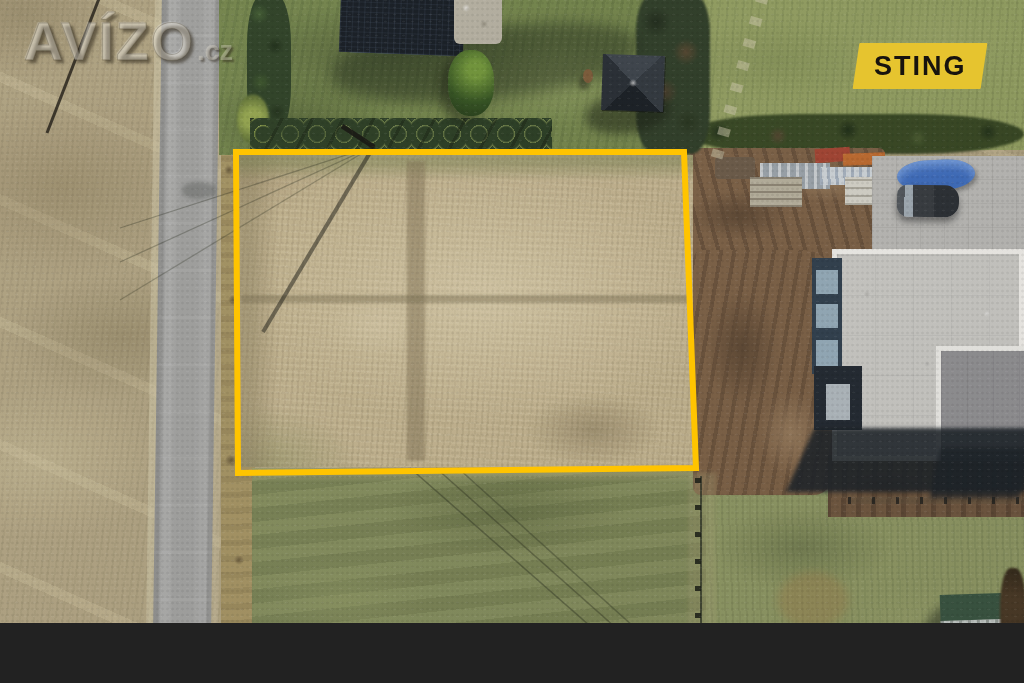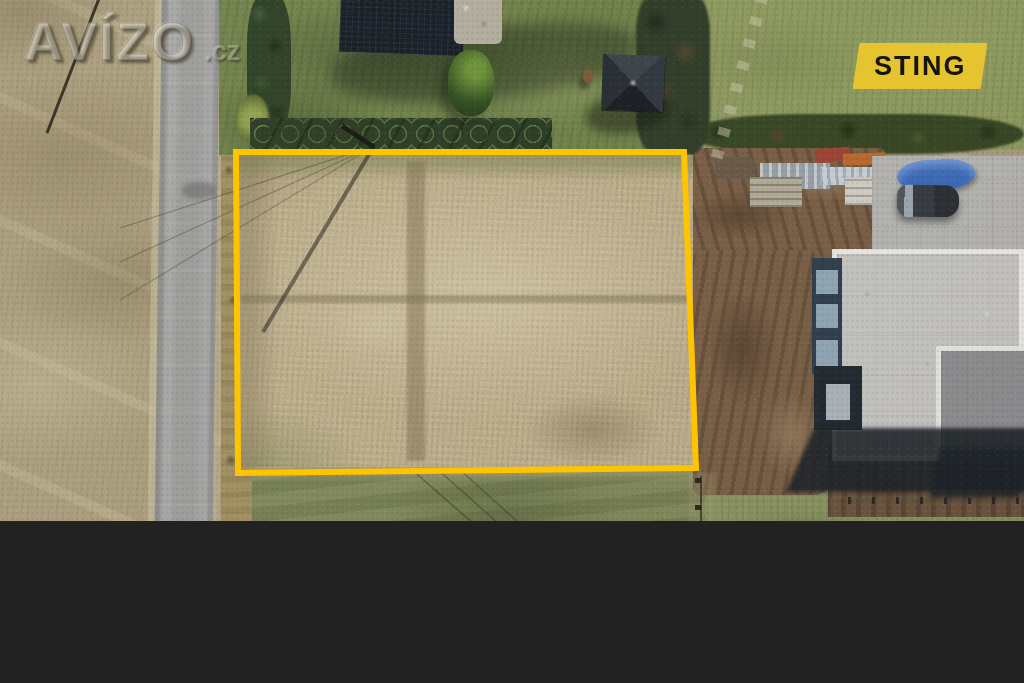--- a/index.html
+++ b/index.html
@@ -1,17 +1,17 @@
 <!DOCTYPE html>
 <html><head>
 <meta charset="utf-8">
 <style>
   html,body{margin:0;padding:0;background:#222;}
   #photo{
-    position:relative;width:1024px;height:521px;overflow:hidden;
+    position:relative;width:1024px;height:623px;overflow:hidden;
     font-family:"Liberation Sans",sans-serif;
     background-color:#ac9f7e;
     background-image:
       radial-gradient(ellipse 220px 130px at 6% 30%, rgba(138,123,90,.5), transparent 70%),
       radial-gradient(ellipse 180px 110px at 4% 74%, rgba(202,190,154,.45), transparent 70%),
       radial-gradient(ellipse 170px 90px at 12% 54%, rgba(124,111,79,.38), transparent 70%),
       radial-gradient(ellipse 150px 100px at 2% 2%, rgba(120,108,76,.4), transparent 70%),
       repeating-linear-gradient(24deg, transparent 0 46px, rgba(210,198,162,.28) 46px 56px, transparent 56px 112px),
       repeating-linear-gradient(98deg, rgba(90,80,55,.08) 0 2px, transparent 2px 7px);
   }
@@ -214,21 +214,21 @@
       radial-gradient(rgba(255,255,255,.07) 1px, transparent 1.4px);
     background-size:auto, 5px 6px, 9px 7px;background-position:0 0, 0 0, 3px 4px;}
   .annot{left:0;top:0;pointer-events:none;}
   .annot polygon{fill:none;stroke:#ffc400;stroke-width:6;}
   
   .watermark{left:24px;top:14px;display:flex;align-items:baseline;pointer-events:none;}
   .wm-brand{font-weight:900;font-size:54px;line-height:1;letter-spacing:2px;
     color:rgba(225,220,205,.34);
     text-shadow:3px 3px 3px rgba(45,38,25,.55), -1px -1px 1px rgba(255,255,255,.28);
     -webkit-text-stroke:1px rgba(70,62,45,.3);}
-  .wm-suffix{font-weight:800;font-size:27px;line-height:1;margin-left:9px;
+  .wm-suffix{font-weight:800;font-size:27px;line-height:1;margin-left:2px;
     color:rgba(225,220,205,.36);
     text-shadow:2px 2px 2px rgba(45,38,25,.5);text-align:right;}
   .sting-badge{left:856px;top:43px;width:128px;height:46px;background:#e6c42f;transform:skewX(-8.5deg);
     display:flex;align-items:center;justify-content:center;border-radius:1px;}
   .sting-badge span{transform:skewX(8.5deg);font-weight:800;font-size:27px;letter-spacing:2px;color:#17130e;}
 </style>
 </head>
 <body>
 
 <div id="photo">

